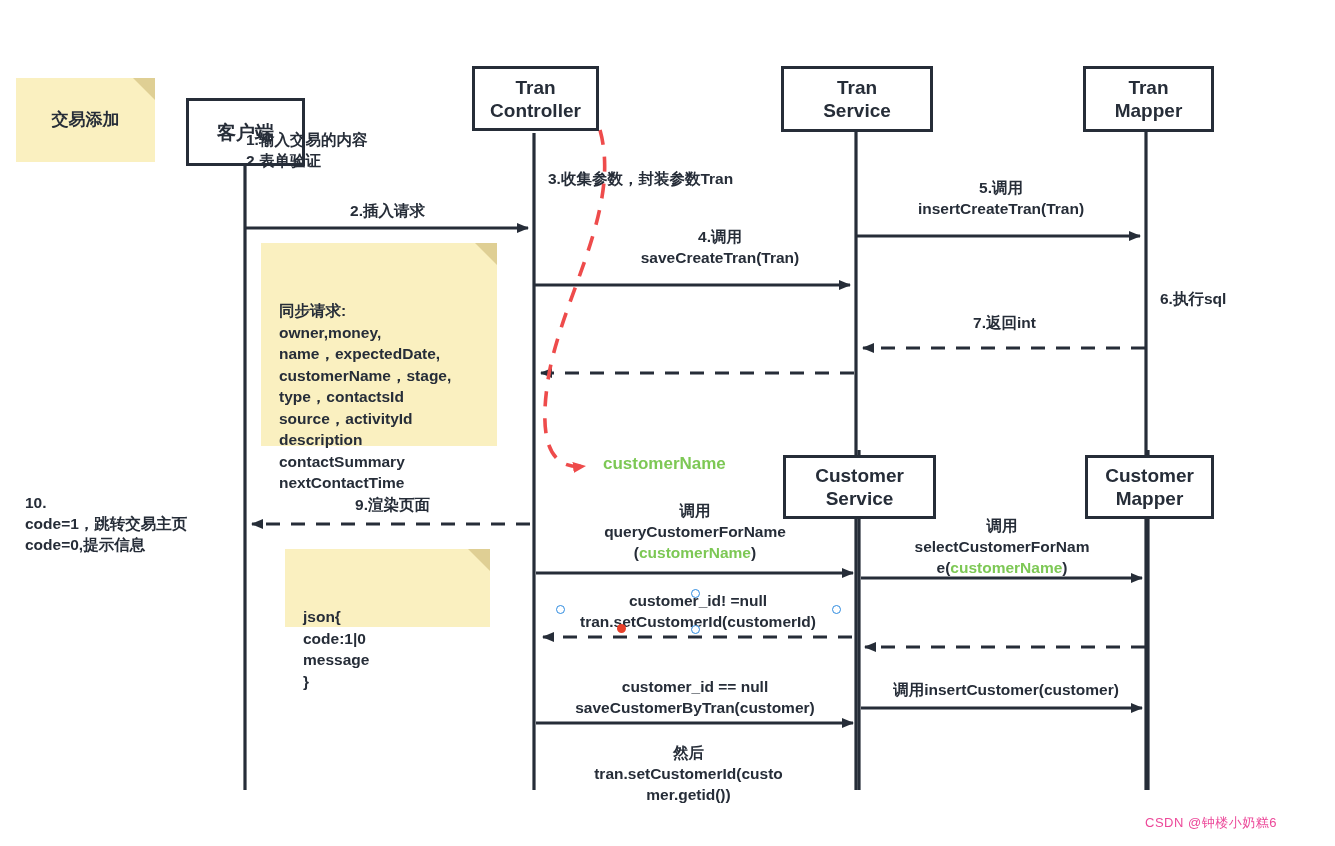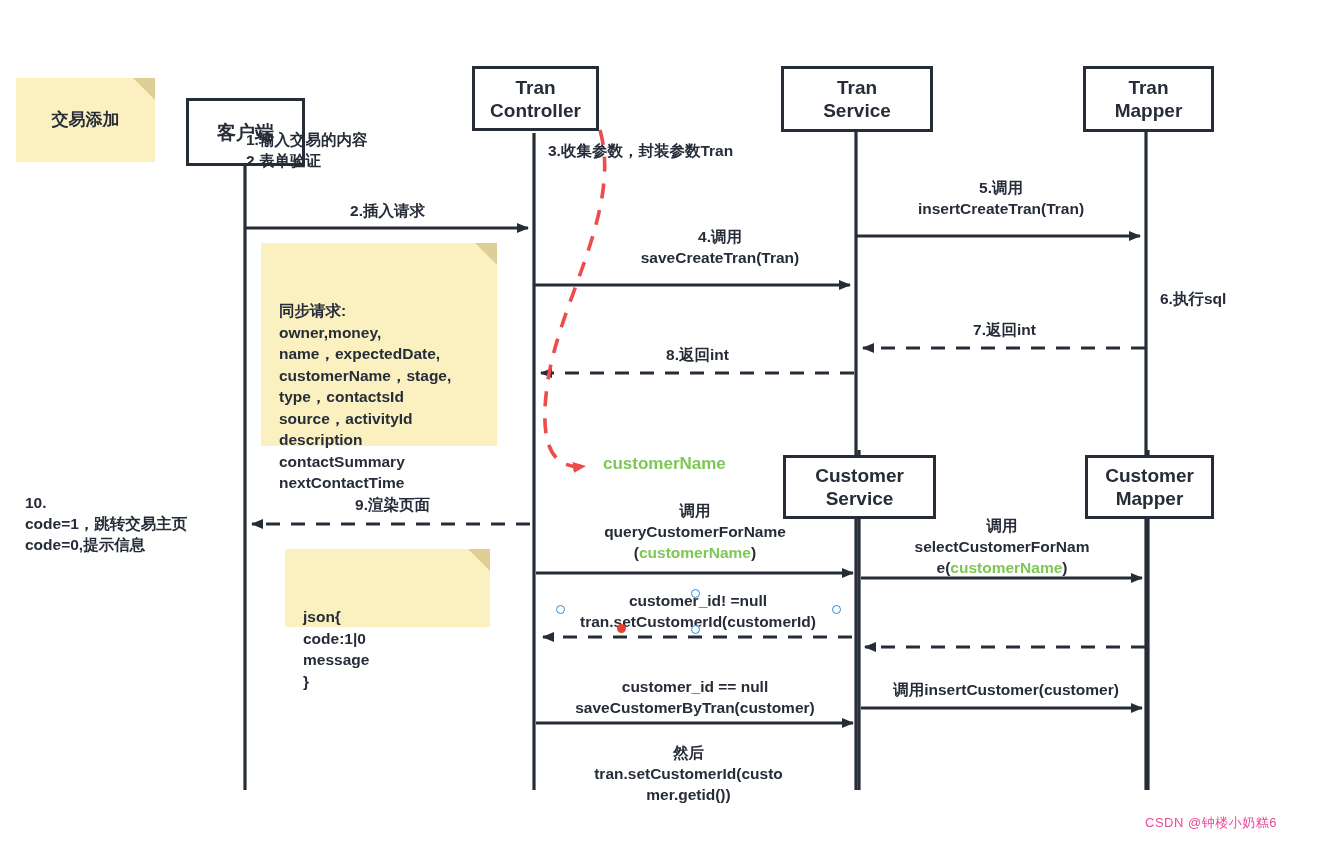--- a/index.html
+++ b/index.html
@@ -217,33 +217,32 @@
 code:1|0
 message
 }</span>
   </div>
 
   <div class="msg-label left" style="left:246px; top:129px; width:230px;">1.输入交易的内容
 2.表单验证</div>
 
   <div class="msg-label" style="left:245px; top:200px; width:285px;">2.插入请求</div>
 
-  <div class="msg-label left" style="left:548px; top:140px; width:300px;">3.收集参数，封装参数Tran</div>
+  <div class="msg-label left" style="left:548px; top:168px; width:300px;">3.收集参数，封装参数Tran</div>
 
   <div class="msg-label" style="left:534px; top:226px; width:372px;">4.调用
 saveCreateTran(Tran)</div>
 
   <div class="msg-label" style="left:856px; top:177px; width:290px;">5.调用
 insertCreateTran(Tran)</div>
 
   <div class="msg-label left" style="left:1160px; top:288px; width:150px;">6.执行sql</div>
 
-  <div class="msg-label" style="left:862px; top:319px; width:285px;">7.返回int</div>
-
-  <div class="msg-label" style="left:540px; top:344px; width:315px;">8.返回int</div>
+  <div class="msg-label" style="left:862px; top:312px; width:285px;">7.返回int</div>
+
 
   <div class="msg-label" style="left:250px; top:494px; width:285px;">9.渲染页面</div>
 
   <div class="msg-label left" style="left:25px; top:492px; width:230px;">10.
 code=1，跳转交易主页
 code=0,提示信息</div>
 
   <div class="msg-label left green" style="left:603px; top:453px; width:200px; font-size:17px;">customerName</div>
 
   <div class="msg-label" style="left:536px; top:500px; width:318px;"><span>调用

